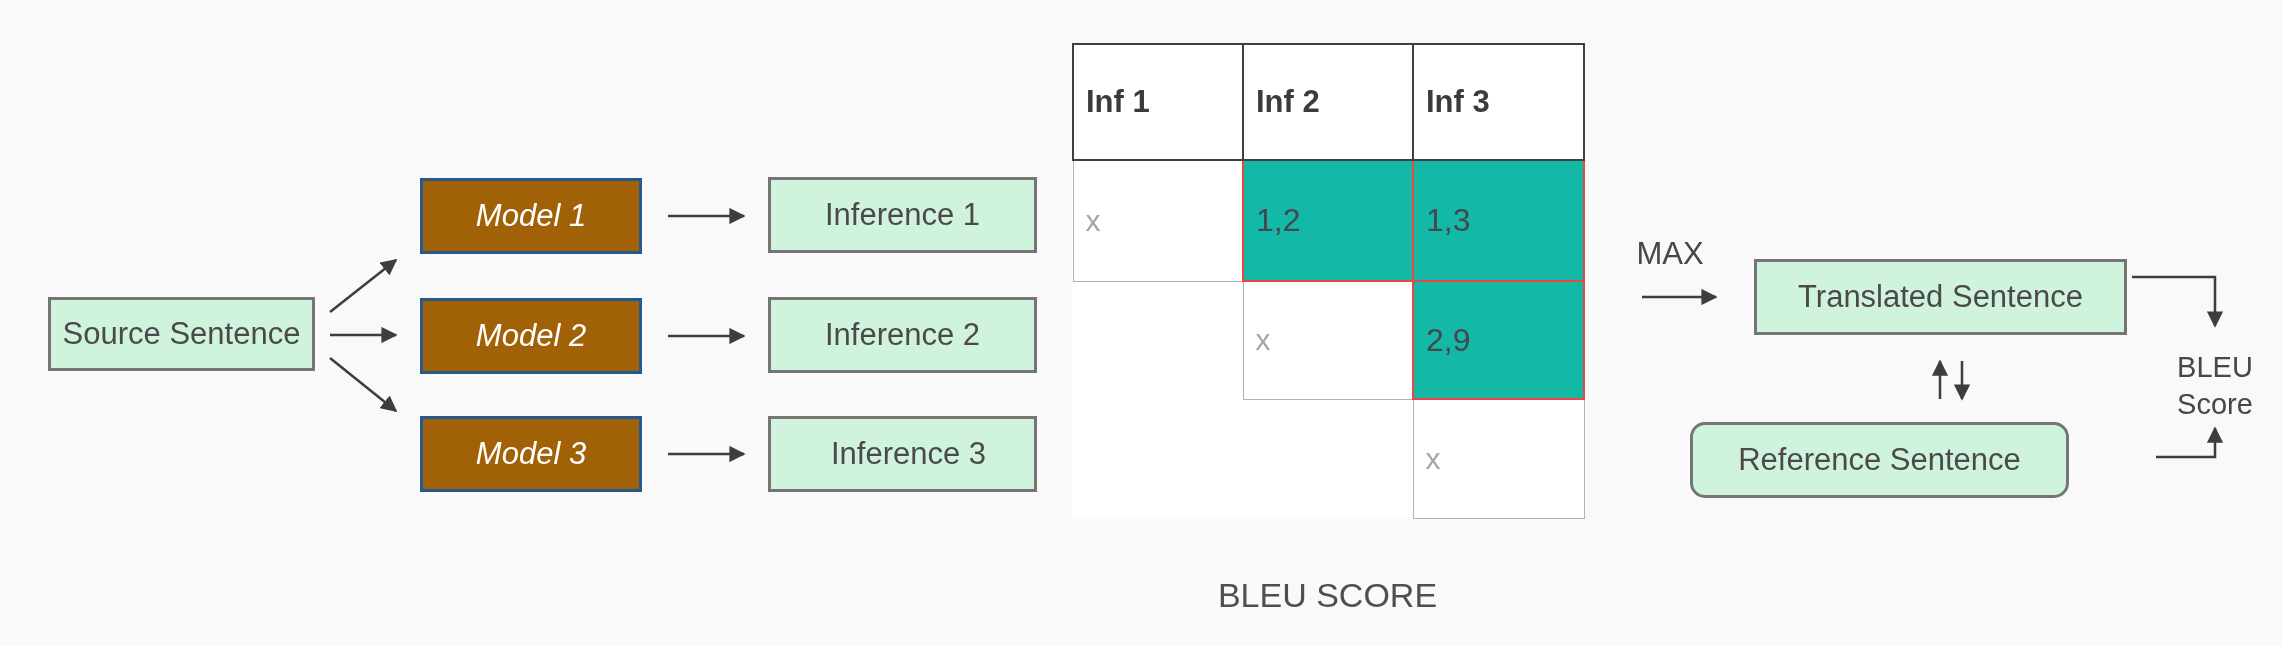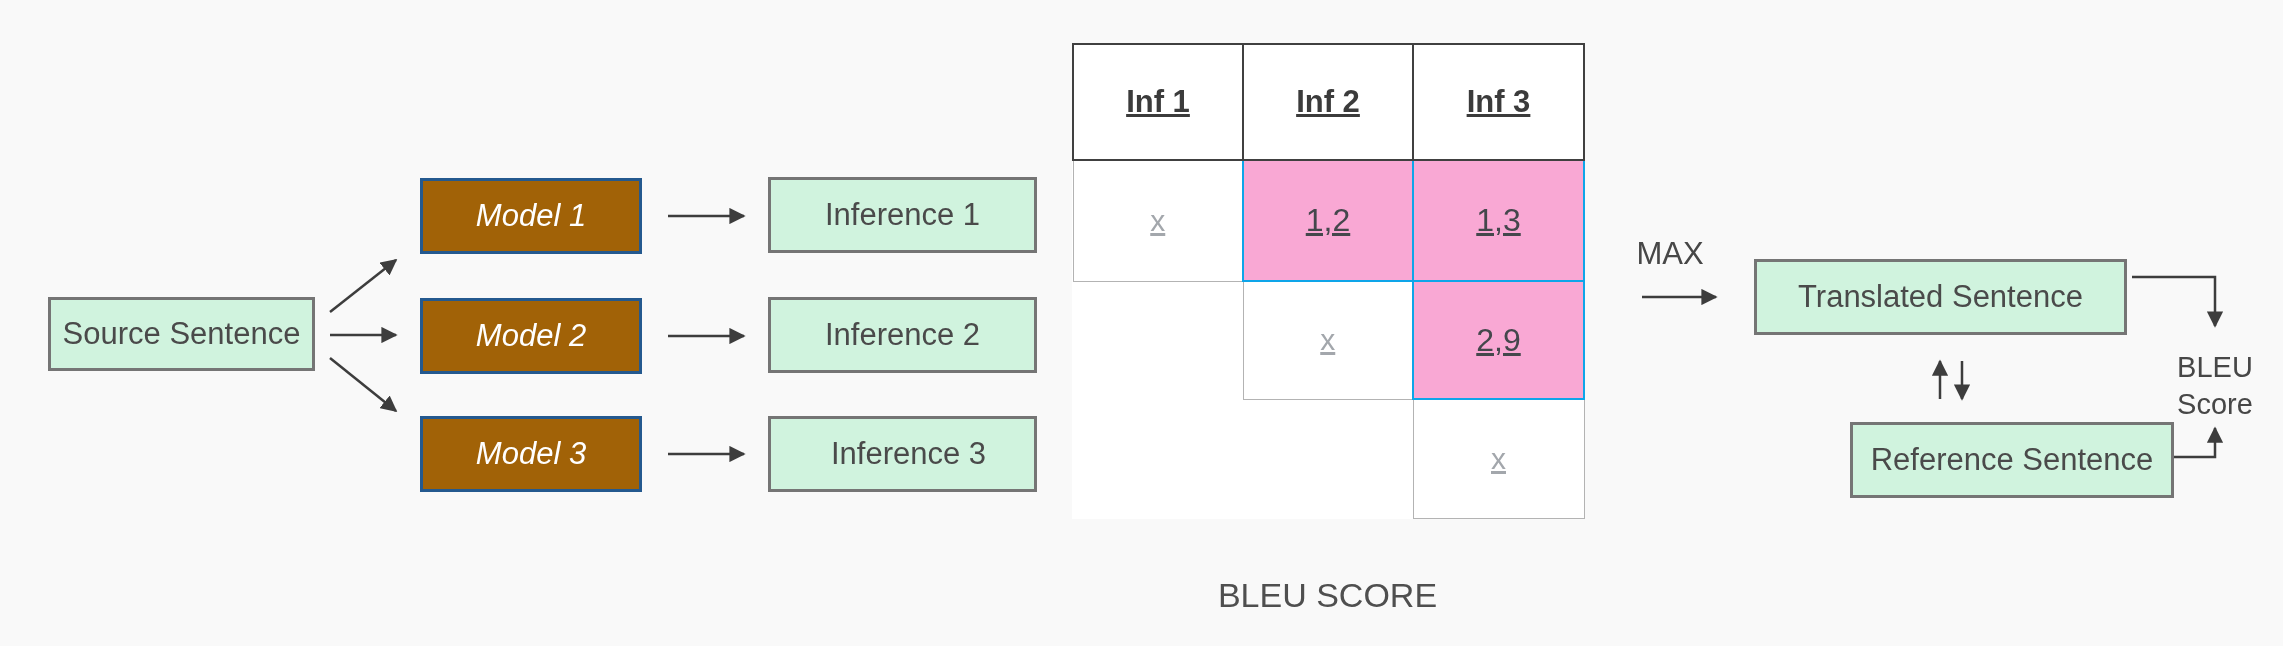--- a/index.html
+++ b/index.html
@@ -42,47 +42,47 @@
   .model-1{top:178px;}
   .model-2{top:298px;}
   .model-3{top:416px;}
   
   .inference{left:768px;width:269px;height:76px;}
   .inf-1{top:177px;text-align:right;}
   .inf-2{top:297px;}
   .inf-3{top:416px;padding-left:12px;}
   
   .translated{left:1754px;top:259px;width:373px;height:76px;}
-  .reference{left:1850px;top:422px;width:324px;height:76px;}
+  .reference{left:1690px;top:422px;width:379px;height:76px;border-radius:15px;}
 
   
   .bleu-table{
     position:absolute;left:1072px;top:43px;
     border-collapse:collapse;
     background:#ffffff;
     table-layout:fixed;
   }
   .bleu-table td{
-    text-align:center;vertical-align:middle;
-    padding:12px;box-sizing:border-box;text-decoration:underline;
+    text-align:left;vertical-align:middle;
+    padding:12px;box-sizing:border-box;
   }
   .col-1{width:170px;}
   .col-2{width:170px;}
   .col-3{width:171px;}
   .row-head{height:116px;}
   .row-1{height:121px;}
   .row-2{height:118px;}
   .row-3{height:119px;}
   .cell-head{
     border:2px solid #404040;
     font-weight:bold;font-size:31px;color:#3b3b3b;
   }
   .cell-pair{
-    border:2px solid #0ea5e9;
-    background:#f9a8d4;
+    border:2px solid #ef4444;
+    background:#14b8a6;
     font-size:32px;color:#44474c;
   }
   .cell-self{
     border:1px solid #b3b3b3;
     font-size:30px;color:#a3a7ac;
   }
   .cell-empty{border:none;}
 
   .caption{
     position:absolute;left:1072px;top:576px;width:511px;

